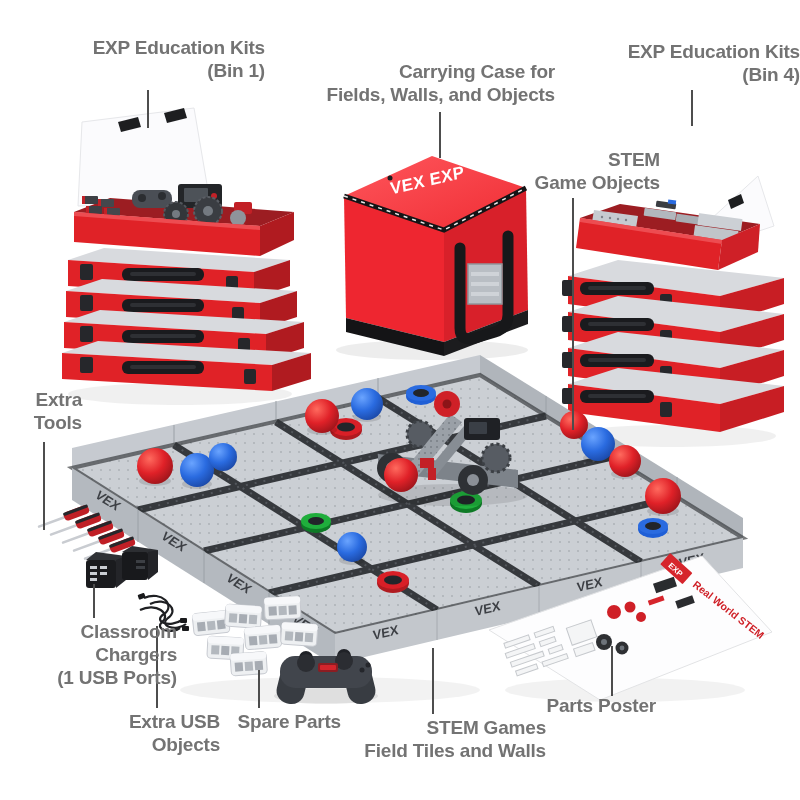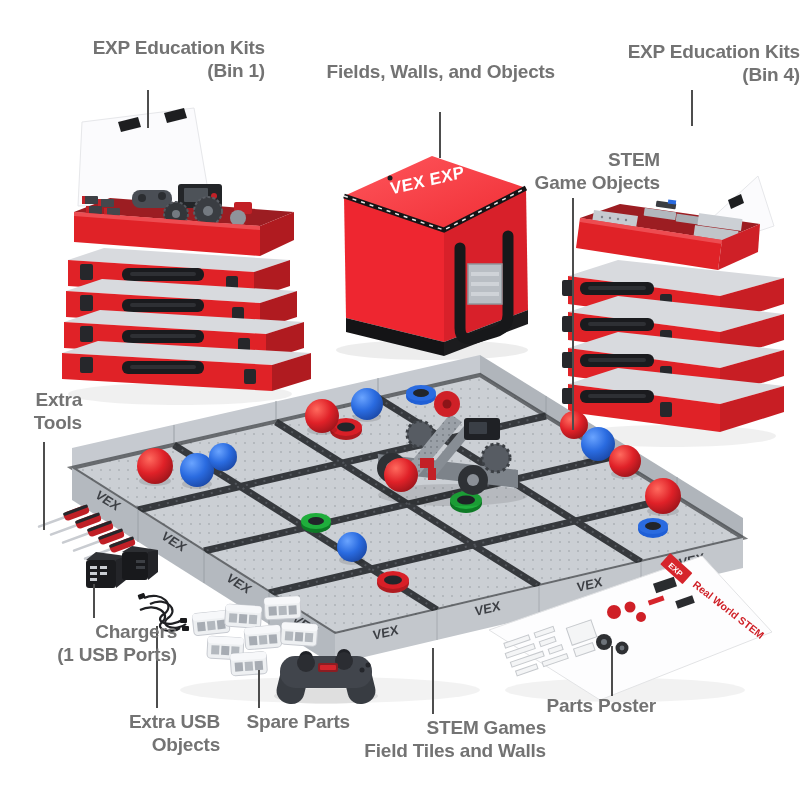--- a/index.html
+++ b/index.html
@@ -480,43 +480,45 @@
   <div class="leader" style="left:156px;top:626px;height:82px"></div>
   <div class="leader" style="left:258px;top:670px;height:38px"></div>
   <div class="leader" style="left:432px;top:648px;height:66px"></div>
   <div class="leader" style="left:611px;top:646px;height:50px"></div>
 
   <div class="label" style="left:40px;top:36px;width:225px">
     <span>EXP Education Kits</span>
     <span>(Bin 1)</span>
   </div>
   <div class="label" style="left:325px;top:60px;width:230px">
+    <span>Carrying Case for</span>
     <span>Fields, Walls, and Objects</span>
   </div>
   <div class="label" style="left:578px;top:40px;width:222px">
     <span>EXP Education Kits</span>
     <span>(Bin 4)</span>
   </div>
   <div class="label" style="left:510px;top:148px;width:150px">
     <span>STEM</span>
     <span>Game Objects</span>
   </div>
   <div class="label" style="left:6px;top:388px;width:76px">
     <span>Extra</span>
     <span>Tools</span>
   </div>
   <div class="label" style="left:15px;top:620px;width:162px">
+    <span>Classroom</span>
     <span>Chargers</span>
     <span>(1 USB Ports)</span>
   </div>
   <div class="label" style="left:96px;top:710px;width:124px">
     <span>Extra USB</span>
     <span>Objects</span>
   </div>
-  <div class="label" style="left:204px;top:710px;width:146px">
+  <div class="label" style="left:195px;top:710px;width:146px">
     <span>Spare Parts</span>
   </div>
   <div class="label" style="left:322px;top:716px;width:224px">
     <span>STEM Games</span>
     <span>Field Tiles and Walls</span>
   </div>
   <div class="label" style="left:532px;top:694px;width:124px">
     <span>Parts Poster</span>
   </div>
 

